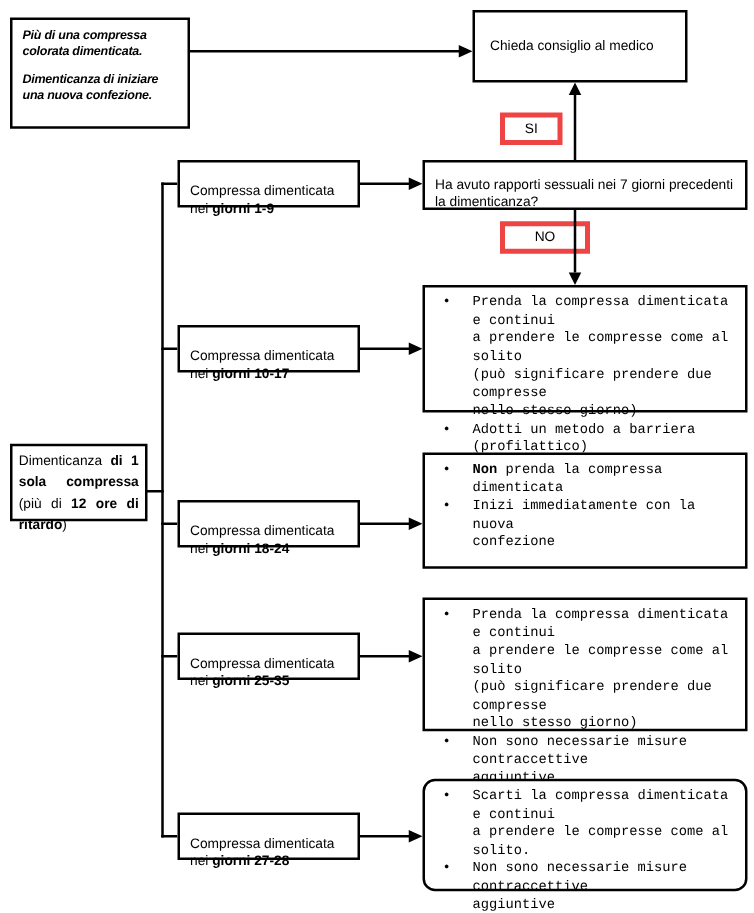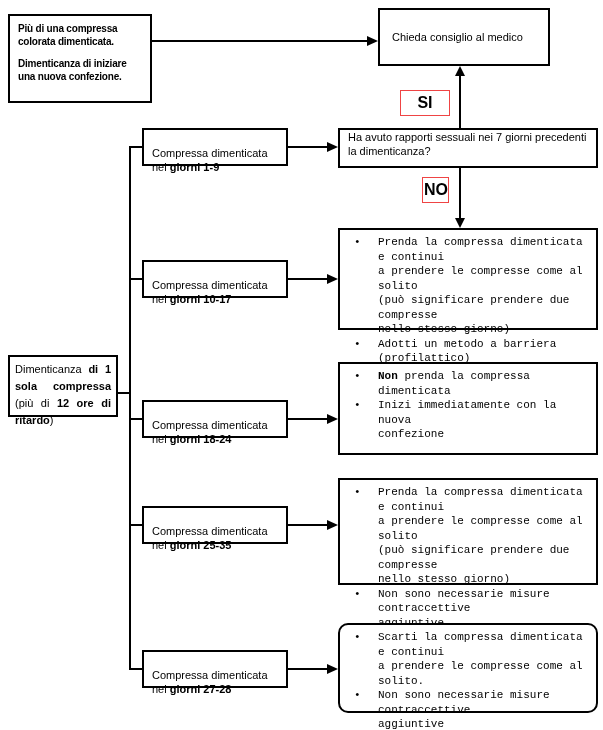--- a/index.html
+++ b/index.html
@@ -7,39 +7,39 @@
     position:relative;width:603px;height:730px;background:#ffffff;
     font-family:"Liberation Sans",sans-serif;color:#000;overflow:hidden;
   }
   .node{
     position:absolute;box-sizing:border-box;background:#fff;
     border:2px solid #000;font-size:11px;line-height:14px;
   }
   .pre{white-space:pre-line;}
   .lblbox{
     position:absolute;box-sizing:border-box;background:#fff;
-    border:1px solid #ef4444;font-weight:bold;font-size:16px;
+    border:4px solid #ef4444;font-weight:normal;font-size:11px;
     text-align:center;display:flex;align-items:center;justify-content:center;
   }
   .hline,.vline{position:absolute;background:#000;}
   .hline{height:2px;}
   .vline{width:2px;}
   .ah{position:absolute;width:0;height:0;}
   .ah-right{border-top:5px solid transparent;border-bottom:5px solid transparent;border-left:11px solid #000;}
   .ah-up{border-left:5px solid transparent;border-right:5px solid transparent;border-bottom:10px solid #000;}
   .ah-down{border-left:5px solid transparent;border-right:5px solid transparent;border-top:10px solid #000;}
 
   
   #box-multi{left:8px;top:14px;width:144px;height:89px;padding:6px 4px 0 8px;
-    font-weight:bold;font-size:10px;letter-spacing:-0.2px;line-height:13px;}
+    font-weight:bold;font-size:10px;letter-spacing:-0.2px;line-height:13px;font-style:italic;}
   #box-multi .para2{margin-top:9px;}
   #box-consult{left:378px;top:8px;width:172px;height:58px;display:flex;align-items:center;padding-left:12px;}
   #box-si{left:400px;top:90px;width:50px;height:26px;}
-  #box-no{left:422px;top:177px;width:27px;height:26px;justify-content:flex-end;}
-  #box-question{left:338px;top:128px;width:260px;height:40px;padding:0 2px 0 8px;}
+  #box-no{left:400px;top:177px;width:72px;height:26px;}
+  #box-question{left:338px;top:128px;width:260px;height:40px;padding:11px 2px 0 8px;}
   #box-single{left:8px;top:355px;width:110px;height:62px;padding:4px 5px 0 5px;
     text-align:justify;line-height:17px;}
   .daybox{left:142px;width:146px;height:38px;padding:16px 2px 0 8px;}
   #day1{top:128px;} #day2{top:260px;} #day3{top:400px;} #day4{top:506px;} #day5{top:650px;}
   .outcome{left:338px;width:260px;line-height:14.5px;padding:5px 2px 0 12px;font-family:Liberation Mono, monospace;}
   #out1{top:228px;height:102px;} #out2{top:362px;height:93px;}
   #out3{top:478px;height:107px;} #out4{top:623px;height:90px;border-radius:10px;}
   .outcome ul{margin:0;padding:0;list-style:none;}
   .outcome li{position:relative;padding-left:26px;white-space:pre-line;}
   .outcome li::before{content:"\2022";position:absolute;left:2px;top:0;}

